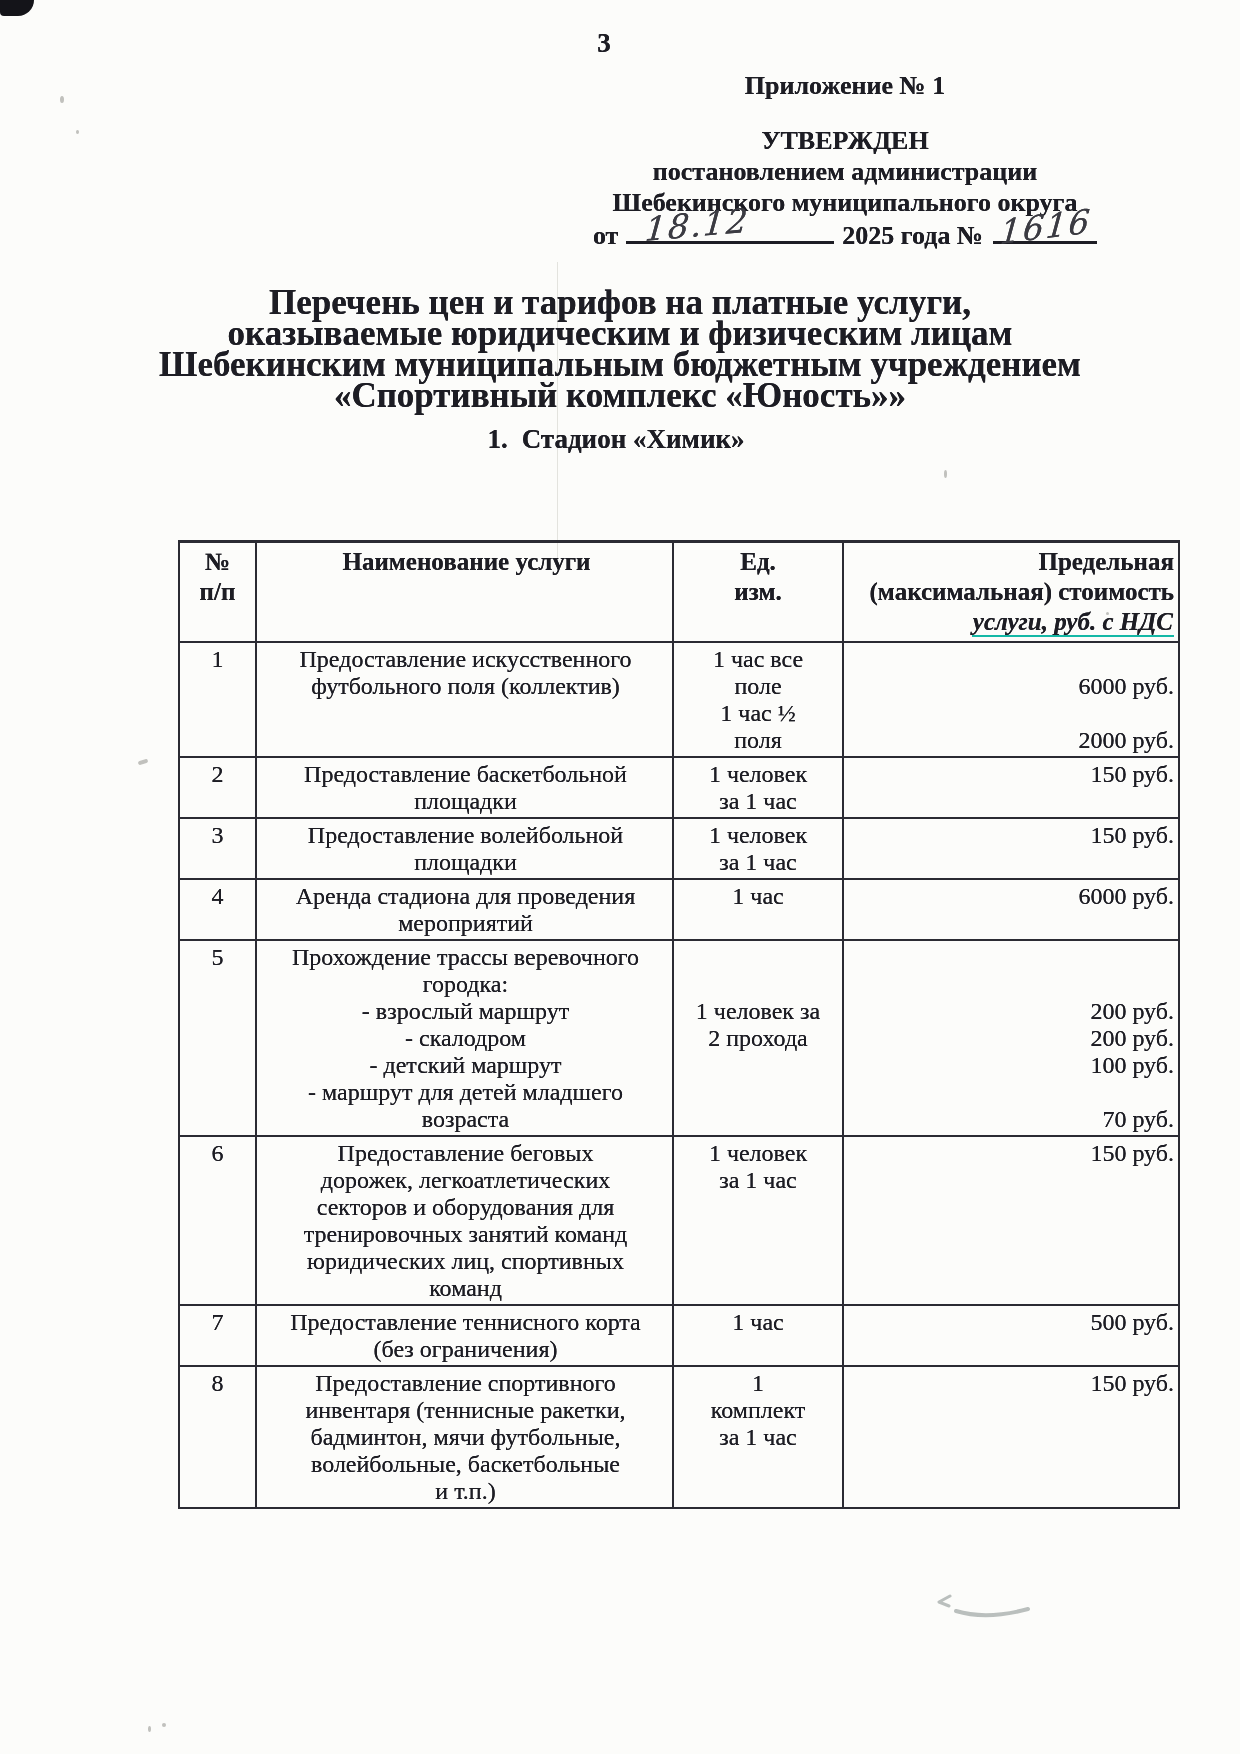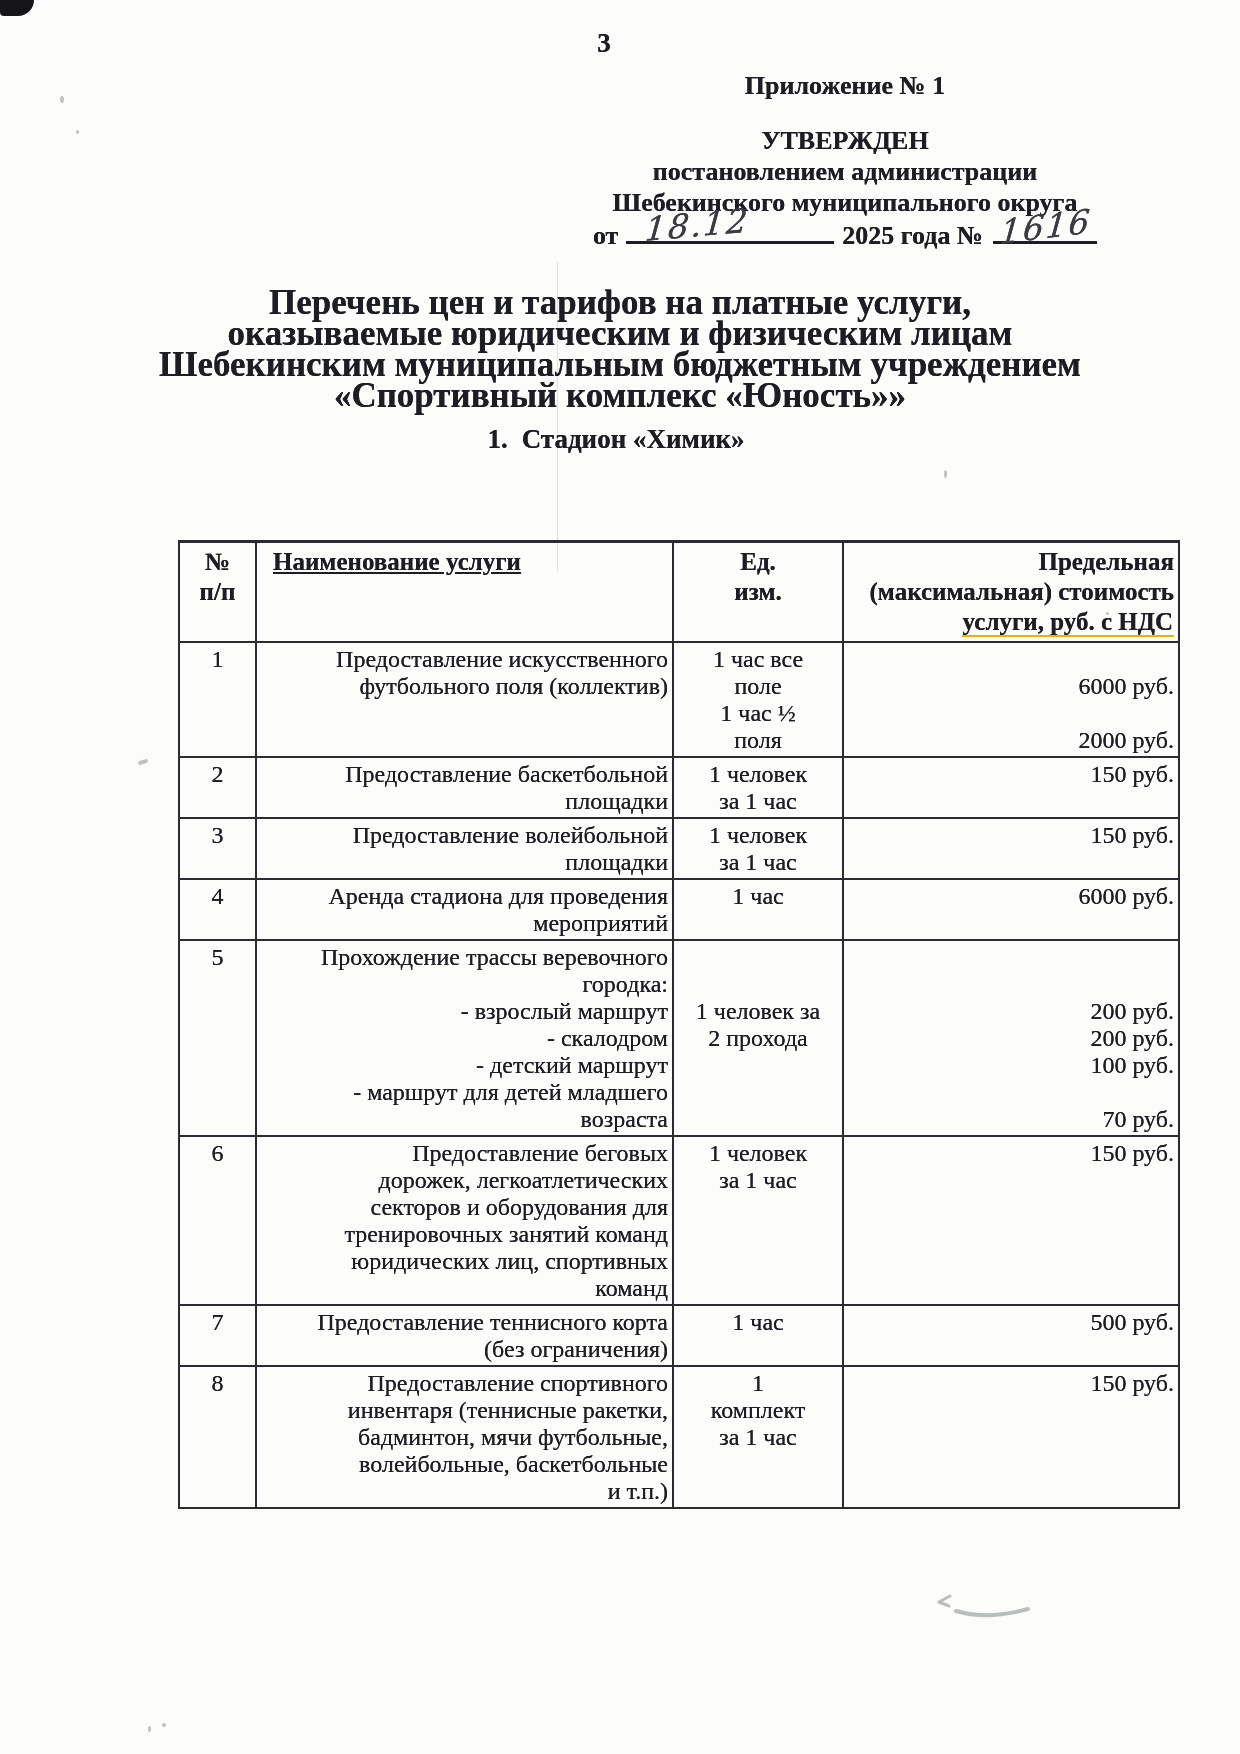--- a/index.html
+++ b/index.html
@@ -52,27 +52,27 @@
   .price-table{position:absolute;top:540px;left:178px;width:1002px;
     border:2px solid #2b2b33;border-top-width:3px;box-sizing:border-box;
     font-size:24px;}
   .trow,.thead{display:flex;box-sizing:border-box;}
   .thead{border-bottom:2px solid #2b2b33;font-weight:bold;font-size:25px;}
   .tbody .trow{border-bottom:2px solid #2b2b33;}
   .tbody .trow:last-child{border-bottom:none;}
   .cell{box-sizing:border-box;border-right:2px solid #2b2b33;padding:3px 4px 2px 4px;}
   .cell:last-child{border-right:none;}
   .c-num{width:77px;text-align:center;flex:0 0 auto;}
-  .c-name{width:417px;text-align:right;padding-left:6px;flex:0 0 auto;}
+  .c-name{width:417px;text-align:center;padding-left:6px;flex:0 0 auto;}
   .c-unit{width:170px;text-align:center;flex:0 0 auto;}
   .c-price{flex:1 1 auto;text-align:right;}
   .ln{height:27px;line-height:27px;white-space:nowrap;text-shadow:0 0 .5px currentColor;}
   .thead .ln{height:30px;line-height:30px;}
   .thead .cell{padding-top:4px;padding-bottom:4px;}
-  .u-line{border-bottom:2px solid #eab308;padding:0 1px;}
+  .u-line{border-bottom:2px solid #14b8a6;padding:0 1px;font-style:italic;}
 
   
   .scribble{position:absolute;left:934px;top:1590px;opacity:.8;}
 </style>
 </head>
 <body>
 
 <div class="page">
 
   <div class="corner-blob"></div>
@@ -108,21 +108,21 @@
   <div class="section-heading">
     <span class="txt">1.</span><span class="gap"></span><span class="txt">Стадион «Химик»</span>
   </div>
 
   <div class="price-table">
     <div class="thead">
       <div class="cell c-num">
         <div class="ln">№</div>
         <div class="ln">п/п</div>
       </div>
-      <div class="cell c-name" style="text-align:left;padding-left:16px;text-decoration:underline;">
+      <div class="cell c-name" style="text-align:center;padding-left:8px;">
         <div class="ln">Наименование услуги</div>
       </div>
       <div class="cell c-unit">
         <div class="ln">Ед.</div>
         <div class="ln">изм.</div>
       </div>
       <div class="cell c-price">
         <div class="ln">Предельная</div>
         <div class="ln">(максимальная) стоимость</div>
         <div class="ln"><span class="u-line">услуги, руб. с НДС</span></div>

